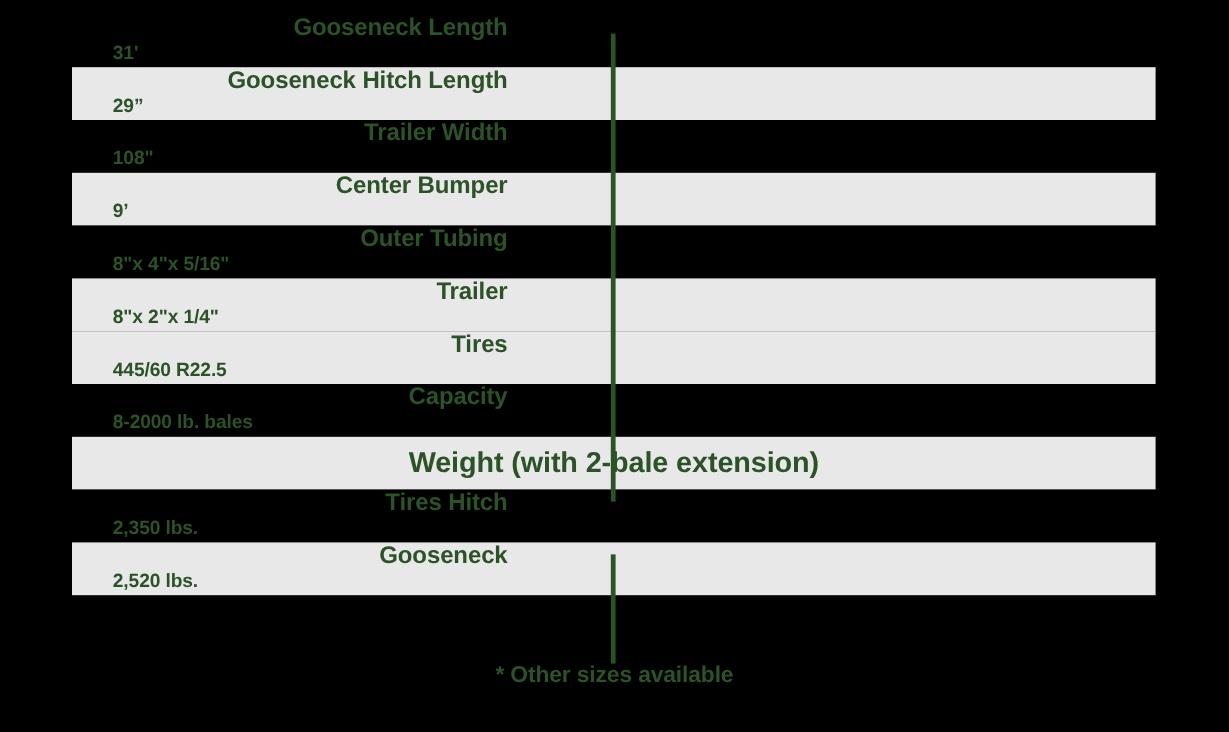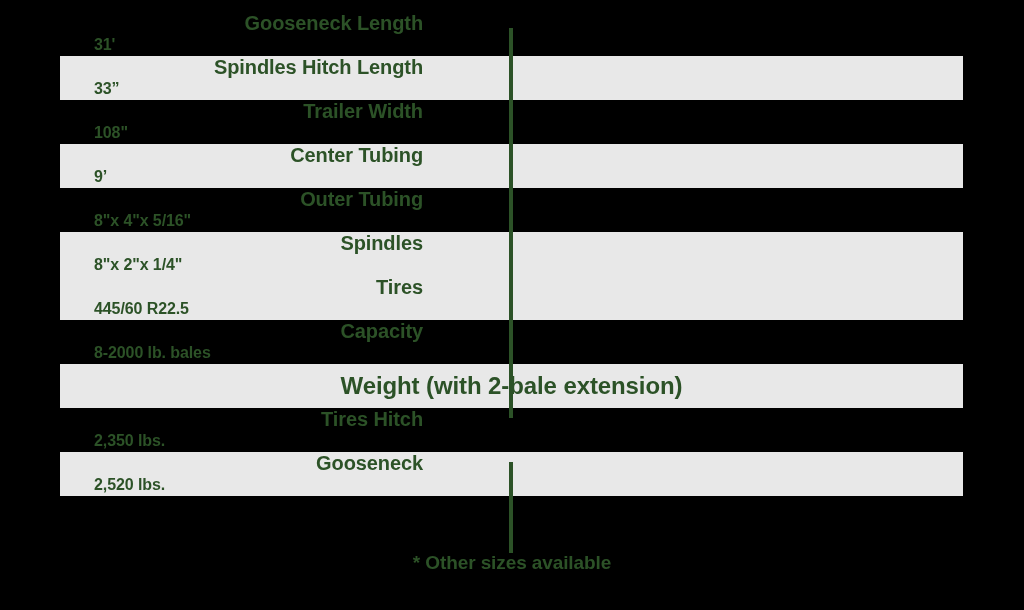--- a/index.html
+++ b/index.html
@@ -119,37 +119,37 @@
 <div id="spec-page">
 
   <div id="spec-table">
 
     <div id="row-host">
         <div class="spec-row band-dark">
           <div class="spec-label">Gooseneck Length</div>
           <div class="spec-value">31'</div>
         </div>
         <div class="spec-row band-light">
-          <div class="spec-label">Spindles Hitch Length</div>
-          <div class="spec-value">33”</div>
+          <div class="spec-label">Gooseneck Hitch Length</div>
+          <div class="spec-value">29”</div>
         </div>
         <div class="spec-row band-dark">
           <div class="spec-label">Trailer Width</div>
           <div class="spec-value">108"</div>
         </div>
         <div class="spec-row band-light">
-          <div class="spec-label">Center Tubing</div>
+          <div class="spec-label">Center Bumper</div>
           <div class="spec-value">9’</div>
         </div>
         <div class="spec-row band-dark">
           <div class="spec-label">Outer Tubing</div>
           <div class="spec-value">8"x 4"x 5/16"</div>
         </div>
         <div class="spec-row band-light">
-          <div class="spec-label">Spindles</div>
+          <div class="spec-label">Trailer</div>
           <div class="spec-value">8"x 2"x 1/4"</div>
         </div>
         <div class="spec-row band-light">
           <div class="spec-label">Tires</div>
           <div class="spec-value">445/60 R22.5</div>
         </div>
         <div class="spec-row band-dark">
           <div class="spec-label">Capacity</div>
           <div class="spec-value">8-2000 lb. bales</div>
         </div>

